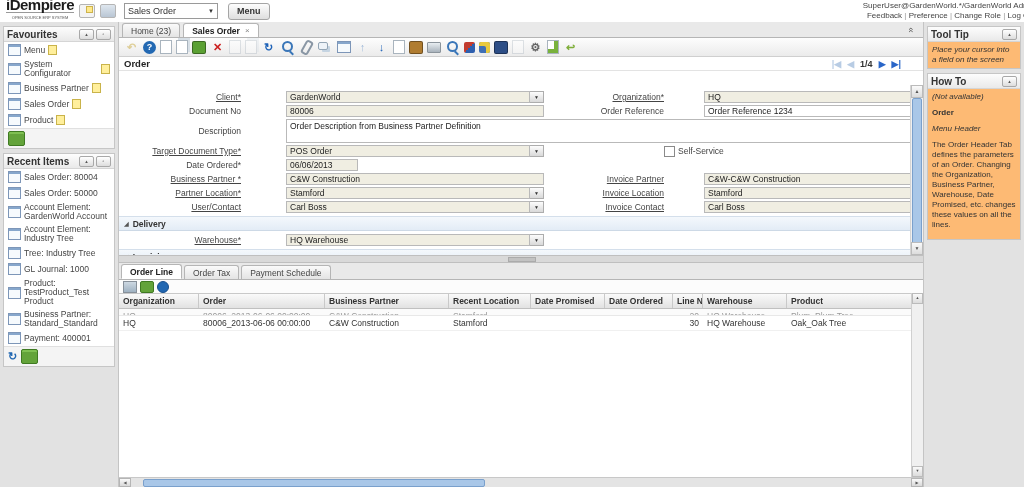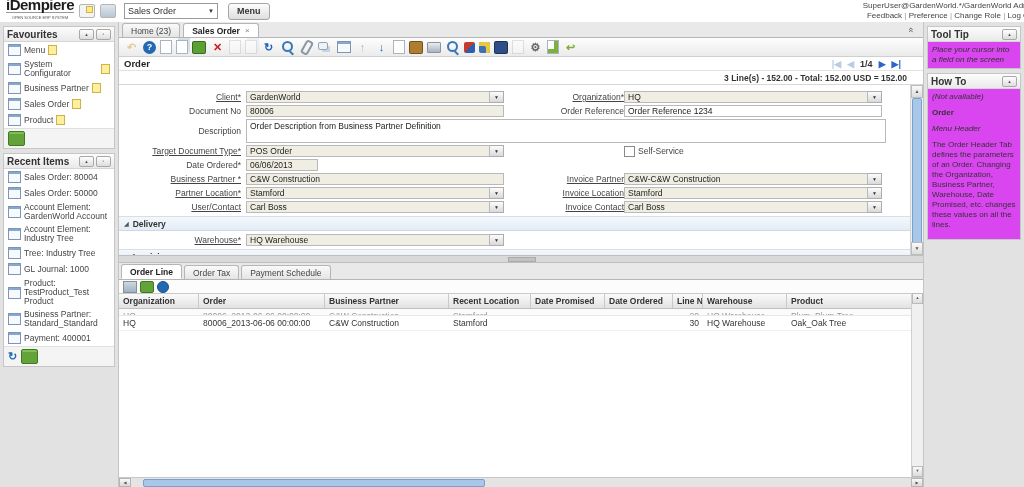--- a/index.html
+++ b/index.html
@@ -34,21 +34,21 @@
   .win-ico{flex:none;width:11px;height:10px;border:1px solid #7d96b8;background:#f6fafd;position:relative;}
   .win-ico::before{content:'';position:absolute;top:0;left:0;right:0;height:2px;background:#87a7cc;}
   .note-ico{flex:none;width:7px;height:8px;background:#ffef9c;border:1px solid #c9b34a;margin-left:3px;}
   .trash{width:15px;height:13px;background:#63a33a;border:1px solid #3f7a22;border-radius:2px;box-shadow:inset 0 2px 0 #7fc052;}
   .panel-f{display:flex;align-items:center;padding:2px 4px;background:#f4f4f4;border-top:1px solid #e0e0e0;}
   .refresh-g{color:#2268b2;font-weight:bold;font-size:11px;margin-right:4px;line-height:11px;}
   .recent .sb-item .lbl{white-space:normal;}
 
   
   .rightcol{position:absolute;right:0;top:22px;width:100px;bottom:0;background:#e2e2e2;border-left:1px solid #c4c4c4;}
-  .ipanel{background:#d946ef;border:1px solid #c6c6c6;margin:4px 3px;}
+  .ipanel{background:#fdba74;border:1px solid #c6c6c6;margin:4px 3px;}
   .ipanel .body{padding:3px 4px;font-size:8px;color:#333;line-height:10px;}
   .it{font-style:italic;}
   .bld{font-weight:bold;}
   .ipanel .body div{margin-bottom:6px;}
 
   
   .center{position:absolute;left:119px;top:22px;right:101px;bottom:0;background:#fff;display:flex;flex-direction:column;}
   .tabstrip{height:15px;background:#e9e9e9;border-bottom:1px solid #b5b5b5;display:flex;align-items:flex-end;position:relative;}
   .mtab{height:13px;padding:0 8px;margin-left:3px;border:1px solid #b5b5b5;border-bottom:none;border-radius:3px 3px 0 0;background:linear-gradient(#fafafa,#e4e4e4);display:flex;align-items:center;font-size:8.5px;color:#444;}
   .mtab.active{background:#fff;font-weight:bold;color:#222;}
@@ -84,21 +84,21 @@
   .nav-n{color:#333;font-weight:normal;}
 
   .formwrap{flex:1;position:relative;border-top:1px solid #e3e3e3;overflow:hidden;}
   .statusline{height:13px;border-bottom:1px solid #d8d8d8;display:flex;align-items:center;justify-content:flex-end;padding-right:16px;font-weight:bold;font-size:8.5px;color:#333;}
   .formarea{position:absolute;left:0;top:14px;right:12px;bottom:0;padding-top:6px;}
   .frow{display:flex;align-items:flex-start;margin-bottom:2px;height:12px;}
   .frow.tall{height:24px;}
   .lab{width:122px;text-align:right;padding-right:5px;font-size:8.5px;color:#444;white-space:nowrap;line-height:12px;flex:none;}
   .lnk{text-decoration:underline;cursor:pointer;}
   .rlab{width:116px;text-align:right;font-size:8.5px;color:#444;white-space:nowrap;line-height:12px;flex:none;}
-  .fld{width:258px;display:flex;height:12px;flex:none;}
+  .fld{width:258px;display:flex;height:12px;flex:none;margin-left:40px;}
   .fld.tall{height:24px;}
   .gap{width:4px;flex:none;}
   .val{flex:1;border:1px solid #b9b9b9;background:#fff;font-size:8.5px;padding:0 3px;display:flex;align-items:center;white-space:nowrap;overflow:hidden;color:#222;}
   .mand>.val{background:var(--mandatory_bg);}
   .cmb{width:13px;flex:none;border:1px solid #adadad;border-left:none;background:linear-gradient(#fcfcfc,#d9d9d9);font-size:5px;display:flex;align-items:center;justify-content:center;color:#333;cursor:pointer;}
   .short{width:72px;}
   .cbrow{display:flex;align-items:center;height:12px;}
   .cb{width:9px;height:9px;border:1px solid #8a8a8a;background:#fff;font-size:8px;line-height:8px;text-align:center;color:#333;margin-right:3px;flex:none;cursor:pointer;}
   .cblbl{font-size:8.5px;color:#444;}
   .sect{height:13px;margin:3px 0;background:linear-gradient(#f4f8fc,#e3ecf6);border-top:1px solid #d4dfeb;border-bottom:1px solid #cdd9e6;display:flex;align-items:center;font-weight:bold;font-size:8.5px;color:#333;padding-left:5px;cursor:pointer;}
@@ -296,21 +296,20 @@
       <span class="recnav">
         <span class="nav-dis">|◀</span>
         <span class="nav-dis">◀</span>
         <span class="nav-n">1/4</span>
         <span class="nav-en">▶</span>
         <span class="nav-en">▶|</span>
       </span>
     </div>
 
     <div class="formwrap">
-      <div class="statusline">3 Line(s) - 152.00 - Total: 152.00 USD = 152.00</div>
 
       <div class="formarea">
 
         <div class="frow">
           <span class="lab"><span class="lnk">Client*</span></span>
           <span class="fld mand">
               <span class="val">GardenWorld</span>
               <span class="cmb">▼</span>
             </span>
           <span class="gap"></span>

